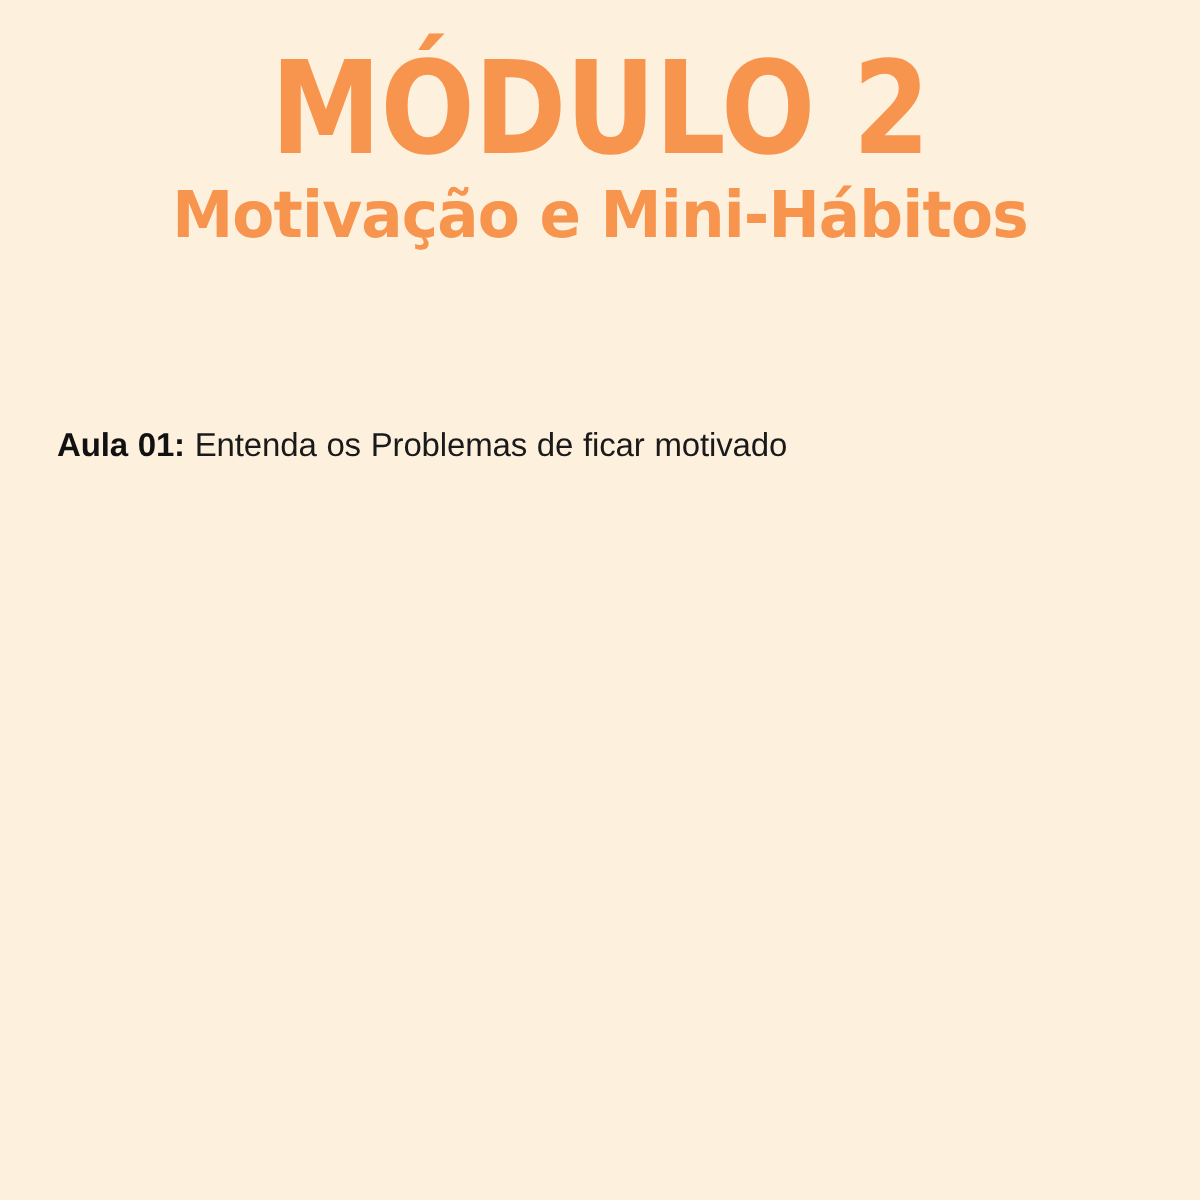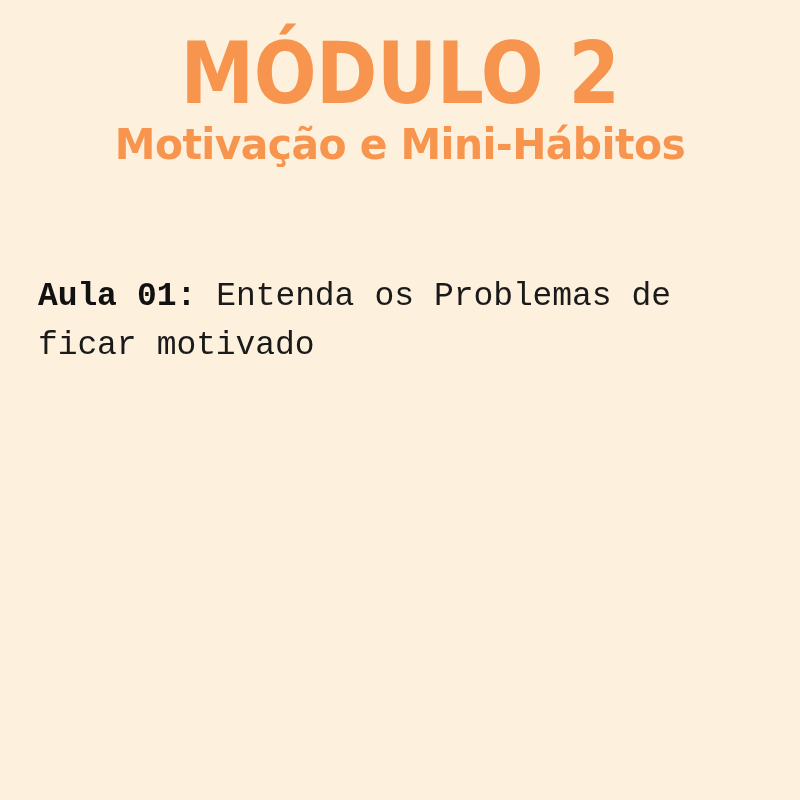--- a/index.html
+++ b/index.html
@@ -64,22 +64,22 @@
   
   .lesson-block {
     position: absolute;
     left: 38px;
     top: 272px;
     width: 716px;
   }
 
   .lesson-line {
     margin: 0;
-    font-family: Liberation Mono, monospace;
-    font-size: 33px;
+    font-family: Liberation Sans, sans-serif;
+    font-size: 22px;
     line-height: 49px;
     color: #1a1a1a;
     font-weight: 400;
     letter-spacing: -0.1px;
     word-spacing: 0.5px;
   }
 
   .lesson-label {
     font-weight: 700;
     color: #111111;

